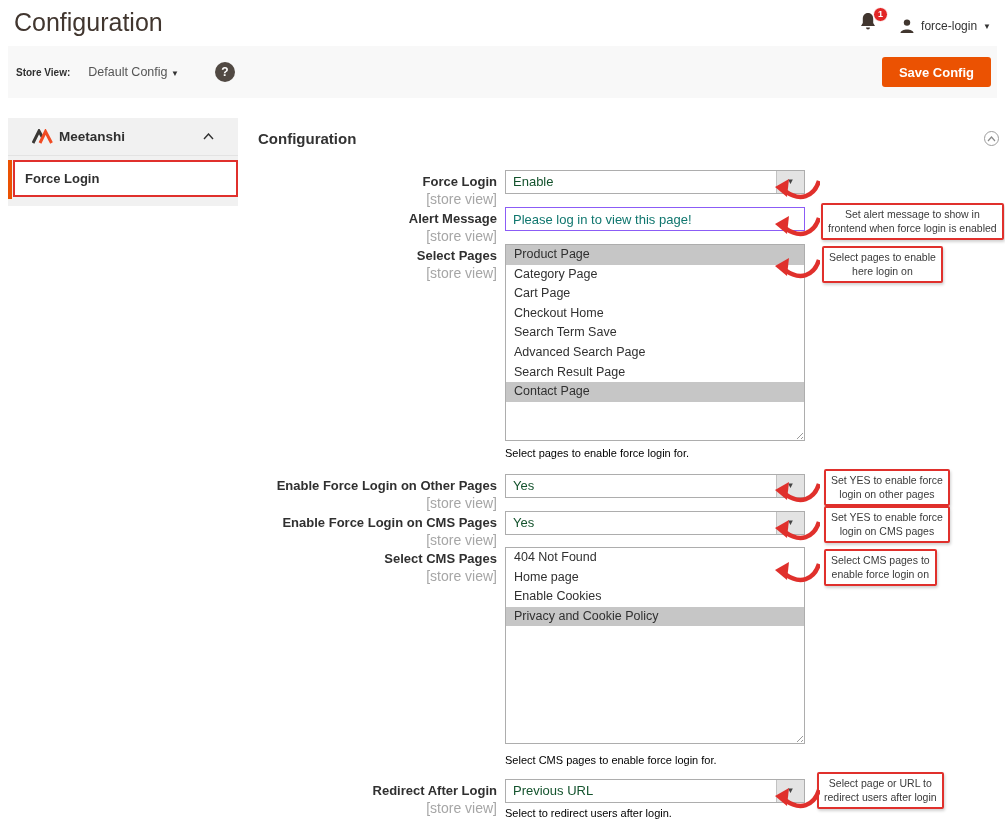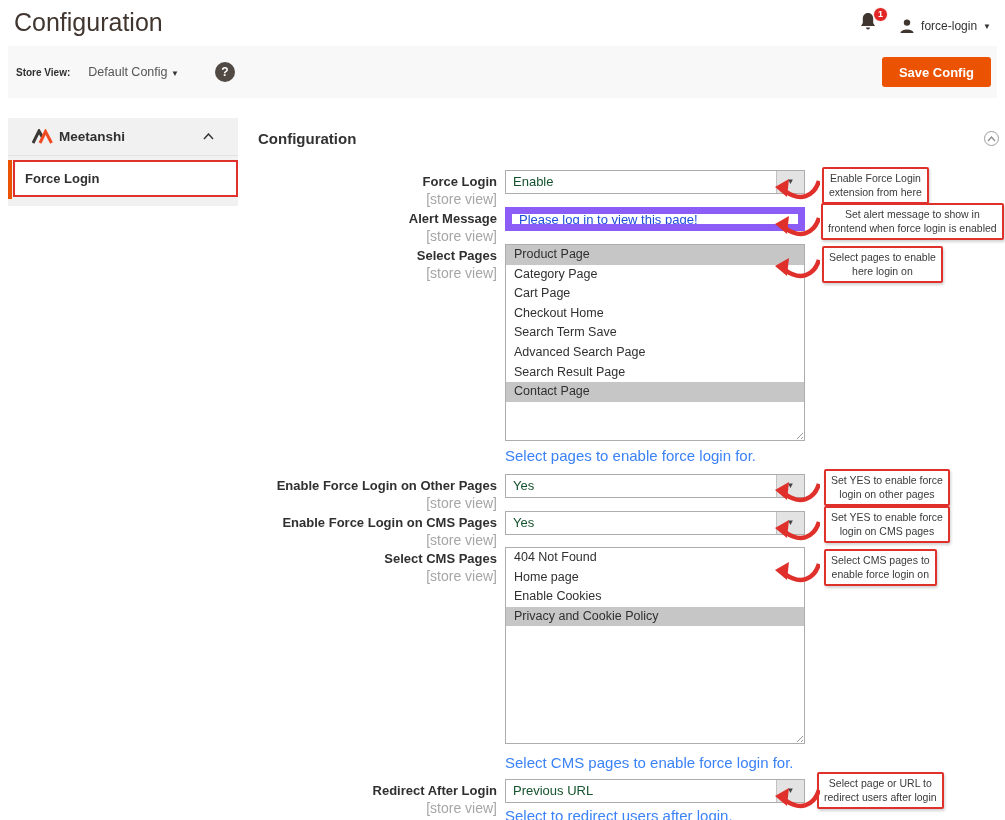--- a/index.html
+++ b/index.html
@@ -40,28 +40,28 @@
   .collapse-btn { position:absolute; left:726px; top:13px; width:15px; height:15px; border:1px solid #9d9d9d; border-radius:50%; display:flex; align-items:center; justify-content:center; cursor:pointer; background:#fff; }
 
   .flabel { position:absolute; left:0; width:239px; text-align:right; }
   .flabel b { font-size:13px; font-weight:bold; color:#303030; white-space:nowrap; }
   .fscope { display:block; font-size:14px; color:#a6a6a6; margin-top:1px; }
 
   .sel { position:absolute; left:247px; width:300px; height:24px; background:#fff; border:1px solid #adadad; cursor:pointer; }
   .sel-value { position:absolute; left:7px; top:0; line-height:22px; font-size:13px; color:#14532d; }
   .sel-btn { position:absolute; right:0; top:0; bottom:0; width:28px; background:#e3e3e3; border-left:1px solid #c2c2c2; text-align:center; line-height:22px; font-size:8px; color:#444; }
 
-  .text-input { position:absolute; left:247px; width:300px; height:24px; border:7px solid #8b5cf6; background:#fff; padding:0 7px; font-size:13px; color:#1d4ed8; font-family:"Liberation Sans",sans-serif; }
+  .text-input { position:absolute; left:247px; width:300px; height:24px; border:1px solid #8b5cf6; background:#fff; padding:0 7px; font-size:13px; color:#0f766e; font-family:"Liberation Sans",sans-serif; }
 
   .multiselect { position:absolute; left:247px; width:300px; height:197px; background:#fff; border:1px solid #adadad; overflow:hidden; }
   .opt { height:19.6px; line-height:19.6px; padding-left:8px; font-size:12.5px; color:#303030; cursor:pointer; }
   .opt.selected { background:#c6c6c6; }
   .resize-handle { position:absolute; right:1px; bottom:1px; width:9px; height:9px; background:repeating-linear-gradient(135deg, transparent 0 2px, #9a9a9a 2px 3px); clip-path:polygon(100% 0, 100% 100%, 0 100%); cursor:nwse-resize; }
 
-  .note { position:absolute; left:247px; font-size:15px; color:#3b82f6; }
+  .note { position:absolute; left:247px; font-size:11px; color:#000000; }
 
   
   .t-row1 { top:52px; } .t-row2 { top:89px; } .t-row3 { top:126px; }
   .t-row4 { top:356px; } .t-row5 { top:393px; } .t-row6 { top:429px; } .t-row7 { top:661px; }
   .lbl1 { top:54px; } .lbl2 { top:91px; } .lbl3 { top:128px; }
   .lbl4 { top:358px; } .lbl5 { top:395px; } .lbl6 { top:431px; } .lbl7 { top:663px; }
   .note3 { top:329px; } .note6 { top:636px; } .note7 { top:689px; }
 
   
   .callout { position:absolute; display:inline-block; background:#fff; border:2px solid #e0302c; border-radius:2px; padding:3px 5px; text-align:center; font-size:10.5px; line-height:1.3; color:#3a3a3a; box-shadow:1px 2px 3px rgba(0,0,0,0.18); }
@@ -203,24 +203,20 @@
   <div class="flabel lbl7">
     <b>Redirect After Login</b>
     <span class="fscope">[store view]</span>
   </div>
   <div class="sel t-row7">
     <span class="sel-value">Previous URL</span>
     <span class="sel-btn">▼</span>
   </div>
   <div class="note note7">Select to redirect users after login.</div>
 
-  <div class="callout c1">
-    <span>Enable Force Login</span>
-      <span>extension from here</span>
-  </div>
   <div class="callout c2">
     <span>Set alert message to show in</span>
       <span>frontend when force login is enabled</span>
   </div>
   <div class="callout c3">
     <span>Select pages to enable</span>
       <span>here login on</span>
   </div>
   <div class="callout c4">
     <span>Set YES to enable force</span>

